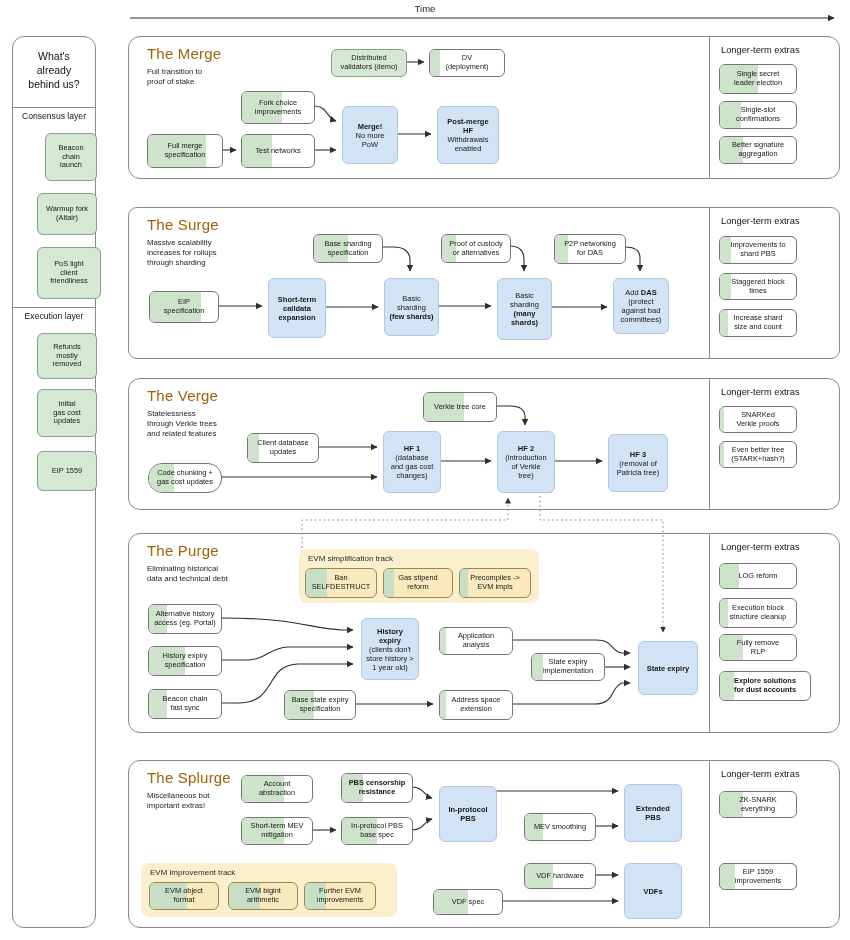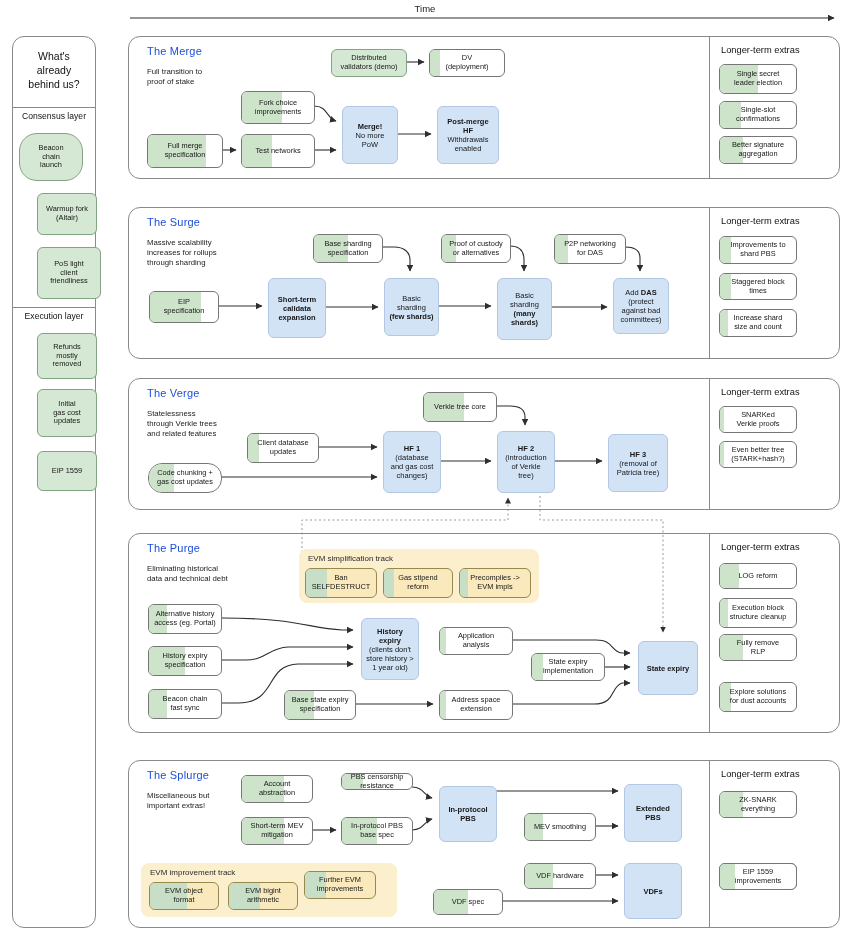--- a/index.html
+++ b/index.html
@@ -6,21 +6,21 @@
   #canvas{position:relative;width:850px;height:940px;background:#fff;
     font-family:"Liberation Sans",sans-serif;color:#111;overflow:hidden;}
   #arrows{position:absolute;left:0;top:0;z-index:1;pointer-events:none;}
   .panel{position:absolute;border:1.2px solid #8a8a8a;border-radius:12px;z-index:2;background:transparent;box-sizing:border-box;}
   .time-label{position:absolute;left:400px;top:3px;width:50px;text-align:center;font-size:9.5px;color:#222;z-index:2;}
   
   .sb-title{position:absolute;left:0;top:12px;width:100%;text-align:center;font-size:10.5px;line-height:1.35;white-space:pre-line;color:#111;}
   .sb-divider{position:absolute;left:0;width:100%;border-top:1px solid #8a8a8a;}
   .sb-group-label{position:absolute;left:0;width:100%;text-align:center;font-size:8.6px;color:#111;}
   
-  .sec-title{position:absolute;font-size:11px;color:#1d4ed8;letter-spacing:.2px;}
+  .sec-title{position:absolute;font-size:15px;color:#a16207;letter-spacing:.2px;}
   .sec-desc{position:absolute;font-size:7.8px;line-height:1.3;color:#222;white-space:pre-line;}
   .sec-divider{position:absolute;top:0;bottom:0;border-left:1px solid #8a8a8a;}
   .extras-heading{position:absolute;font-size:9.3px;color:#111;}
   
   .node{position:absolute;border:1px solid #767676;border-radius:6px;background:#fff;
     display:flex;align-items:center;justify-content:center;text-align:center;box-sizing:border-box;overflow:hidden;z-index:3;}
   .node .prog{position:absolute;left:0;top:0;bottom:0;background:#cde4ca;}
   .node .lbl{position:relative;font-size:7.4px;line-height:1.2;white-space:pre-line;padding:1px 2px;color:#161616;}
   .node.done{background:#d5e8d3;border-color:#84a383;}
   .node.milestone{background:#d3e3f6;border-color:#b3c6e3;}
@@ -89,21 +89,21 @@
 
   <div class="time-label">Time</div>
 
   <div class="panel" id="sidebar" style="left:12px;top:36px;width:84px;height:892px;">
     <div class="sb-title">What's
 already
 behind us?</div>
     <div class="sb-divider" style="top:70px;"></div>
     <div class="sb-divider" style="top:270px;"></div>
   <div class="sb-group-label" style="top: 74px;">Consensus layer</div>
-      <div class="node done" style="left: 6px; top: 96px; width: 64px; height: 48px; border-radius: 18px;">
+      <div class="node done" style="left: 32px; top: 96px; width: 52px; height: 48px;">
         <span class="lbl">Beacon
 chain
 launch</span>
       </div>
       <div class="node done" style="left: 24px; top: 156px; width: 60px; height: 42px;">
         <span class="lbl">Warmup fork
 (Altair)</span>
       </div>
       <div class="node done" style="left: 24px; top: 210px; width: 64px; height: 52px;">
         <span class="lbl">PoS light
@@ -175,21 +175,21 @@
         <div class="prog" style="width: 28%;"></div>
         <span class="lbl">Single-slot
 confirmations</span>
       </div>
       <div class="node partial" style="left: 590px; top: 99px; width: 78px; height: 28px;">
         <div class="prog" style="width: 30%;"></div>
         <span class="lbl">Better signature
 aggregation</span>
       </div>
     </div>
-    <div class="panel" style="left: 128px; top: 207px; width: 712px; height: 152px;">
+    <div class="panel" style="left: 128px; top: 207px; width: 712px; height: 152px; border-radius: 9px;">
       <div class="sec-title" style="left: 18px; top: 8px;">The Surge</div>
       <div class="sec-desc" style="left: 18px; top: 30px;">Massive scalability
 increases for rollups
 through sharding</div>
       <div class="sec-divider" style="left: 580px;"></div>
       <div class="extras-heading" style="left: 592px; top: 8px;">Longer-term extras</div>
       <div class="node partial" style="left: 20px; top: 83px; width: 70px; height: 32px;">
         <div class="prog" style="width: 75%;"></div>
         <span class="lbl">EIP
 specification</span>
@@ -372,21 +372,21 @@
       <div class="node partial" style="left: 590px; top: 64px; width: 78px; height: 30px;">
         <div class="prog" style="width: 10%;"></div>
         <span class="lbl">Execution block
 structure cleanup</span>
       </div>
       <div class="node partial" style="left: 590px; top: 100px; width: 78px; height: 27px;">
         <div class="prog" style="width: 30%;"></div>
         <span class="lbl">Fully remove
 RLP</span>
       </div>
-      <div class="node partial" style="left: 590px; top: 148px; width: 78px; height: 30px;">
+      <div class="node partial" style="left: 590px; top: 137px; width: 92px; height: 30px; font-weight: bold;">
         <div class="prog" style="width: 15%;"></div>
         <span class="lbl">Explore solutions
 for dust accounts</span>
       </div>
     </div>
     <div class="panel" style="left: 128px; top: 760px; width: 712px; height: 168px;">
       <div class="sec-title" style="left: 18px; top: 8px;">The Splurge</div>
       <div class="sec-desc" style="left: 18px; top: 30px;">Miscellaneous but
 important extras!</div>
       <div class="sec-divider" style="left: 580px;"></div>
@@ -397,31 +397,31 @@
       <div class="node track" style="left: 20px; top: 121px; width: 70px; height: 28px;">
         <div class="prog" style="width: 55%;"></div>
         <span class="lbl">EVM object
 format</span>
       </div>
       <div class="node track" style="left: 99px; top: 121px; width: 70px; height: 28px;">
         <div class="prog" style="width: 45%;"></div>
         <span class="lbl">EVM bigint
 arithmetic</span>
       </div>
-      <div class="node track" style="left: 175px; top: 110px; width: 72px; height: 28px;">
+      <div class="node track" style="left: 175px; top: 121px; width: 72px; height: 28px;">
         <div class="prog" style="width: 30%;"></div>
         <span class="lbl">Further EVM
 improvements</span>
       </div>
       <div class="node partial" style="left: 112px; top: 14px; width: 72px; height: 28px;">
         <div class="prog" style="width: 60%;"></div>
         <span class="lbl">Account
 abstraction</span>
       </div>
-      <div class="node partial" style="left: 212px; top: 12px; width: 72px; height: 17px;">
+      <div class="node partial" style="left: 212px; top: 12px; width: 72px; height: 30px; font-weight: bold;">
         <div class="prog" style="width: 30%;"></div>
         <span class="lbl">PBS censorship
 resistance</span>
       </div>
       <div class="node partial" style="left: 112px; top: 56px; width: 72px; height: 28px;">
         <div class="prog" style="width: 60%;"></div>
         <span class="lbl">Short-term MEV
 mitigation</span>
       </div>
       <div class="node partial" style="left: 212px; top: 56px; width: 72px; height: 28px;">

